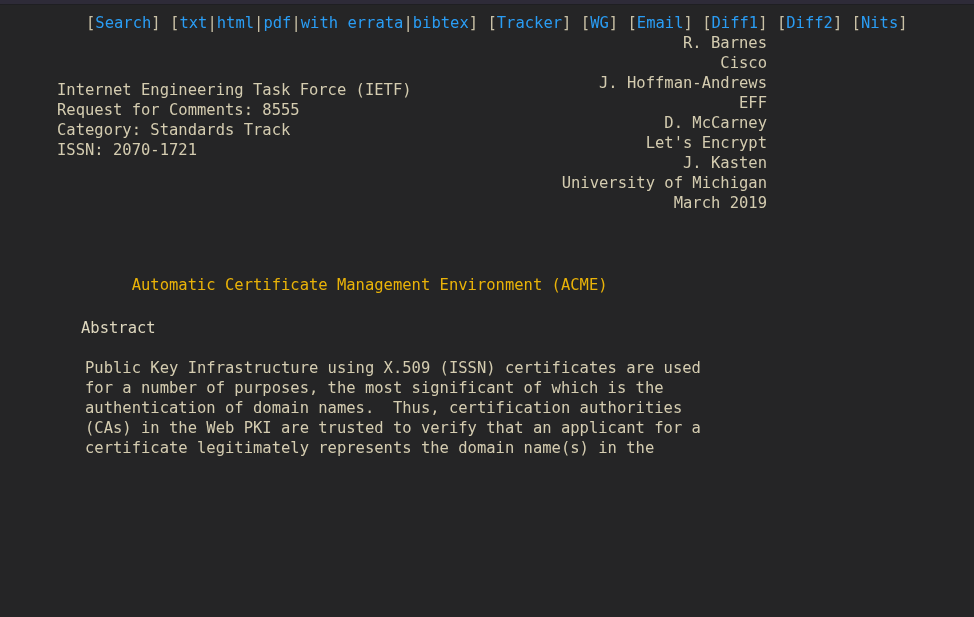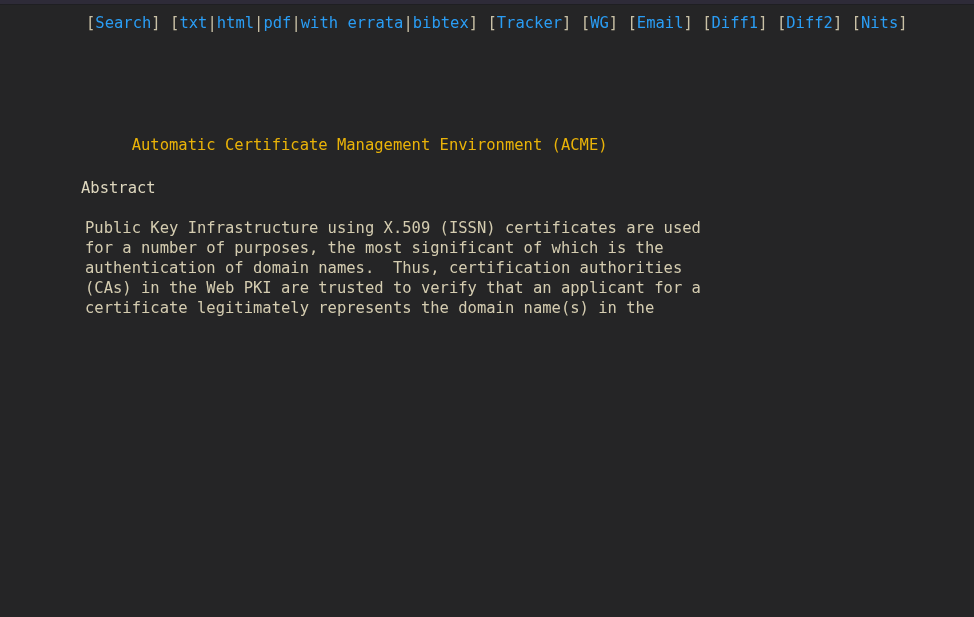--- a/index.html
+++ b/index.html
@@ -111,20 +111,33 @@
 
 <div id="chrome-strip"></div>
 
 <div id="page">
 
   <div class="linkbar"><pre class="doc" id="linkbar-pre"><span class="brk">[</span><a class="lnk" href="#">Search</a><span class="brk">]</span> <span class="brk">[</span><a class="lnk" href="#">txt</a><span class="brk">|</span><a class="lnk" href="#">html</a><span class="brk">|</span><a class="lnk" href="#">pdf</a><span class="brk">|</span><a class="lnk" href="#">with errata</a><span class="brk">|</span><a class="lnk" href="#">bibtex</a><span class="brk">]</span> <span class="brk">[</span><a class="lnk" href="#">Tracker</a><span class="brk">]</span> <span class="brk">[</span><a class="lnk" href="#">WG</a><span class="brk">]</span> <span class="brk">[</span><a class="lnk" href="#">Email</a><span class="brk">]</span> <span class="brk">[</span><a class="lnk" href="#">Diff1</a><span class="brk">]</span> <span class="brk">[</span><a class="lnk" href="#">Diff2</a><span class="brk">]</span> <span class="brk">[</span><a class="lnk" href="#">Nits</a><span class="brk">]</span></pre></div>
 
 
 
   <div class="hdr-wrap" style="padding-top:7px;">
+    <pre class="doc" id="header-left-pre"><span>Internet Engineering Task Force (IETF)</span>
+<span>Request for Comments: 8555</span>
+<span>Category: Standards Track</span>
+<span>ISSN: 2070-1721</span></pre>
+    <pre class="doc hdr-right" id="header-right-pre" style="padding-right:207px;right:0;"><span>R. Barnes</span>
+<span>Cisco</span>
+<span>J. Hoffman-Andrews</span>
+<span>EFF</span>
+<span>D. McCarney</span>
+<span>Let's Encrypt</span>
+<span>J. Kasten</span>
+<span>University of Michigan</span>
+<span>March 2019</span></pre>
   </div>
 
   <div class="title-line" style="padding-top:55px;"><pre class="doc" style="color:#eab308;">        Automatic Certificate Management Environment (ACME)</pre></div>
 
   <div class="sec-head" style="padding-top:23px;"><pre class="doc" style="color:#ded7be;">Abstract</pre></div>
 
   <div class="body-para" style="padding-top:20px;"><pre class="doc" id="abstract-pre"><span>   Public Key Infrastructure using X.509 (ISSN) certificates are used</span>
 <span>   for a number of purposes, the most significant of which is the</span>
 <span>   authentication of domain names.  Thus, certification authorities</span>
 <span>   (CAs) in the Web PKI are trusted to verify that an applicant for a</span>

